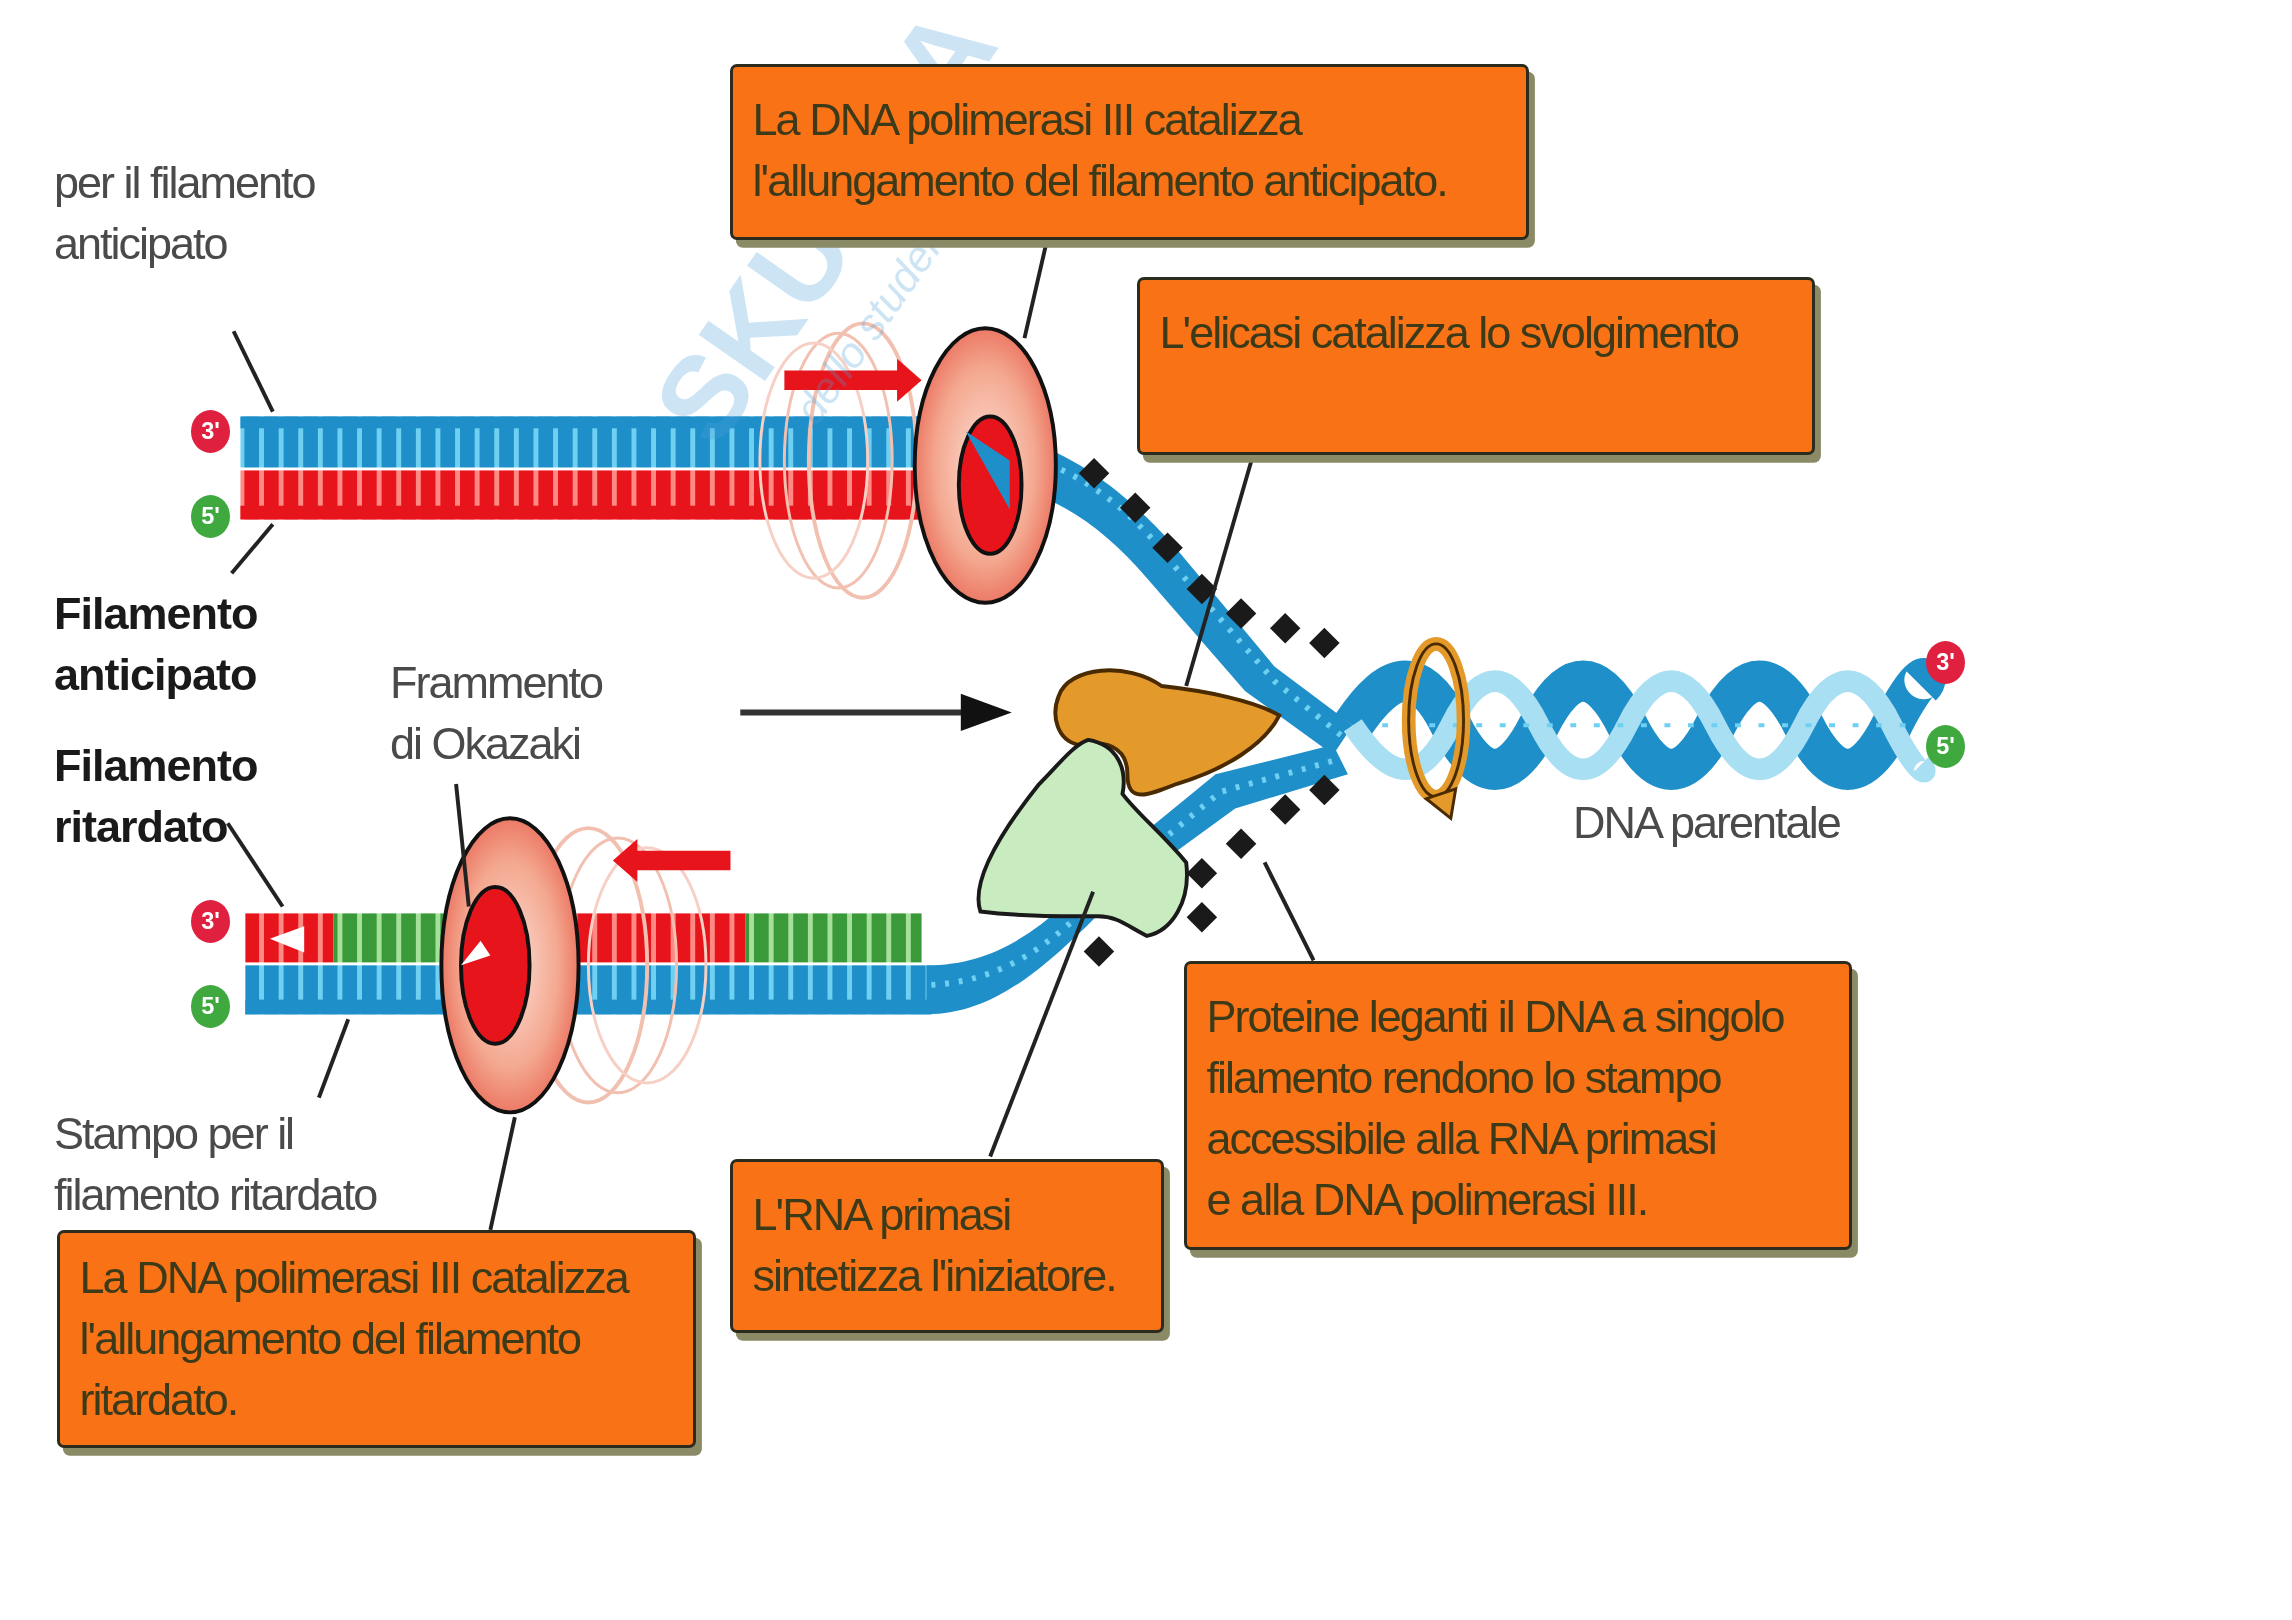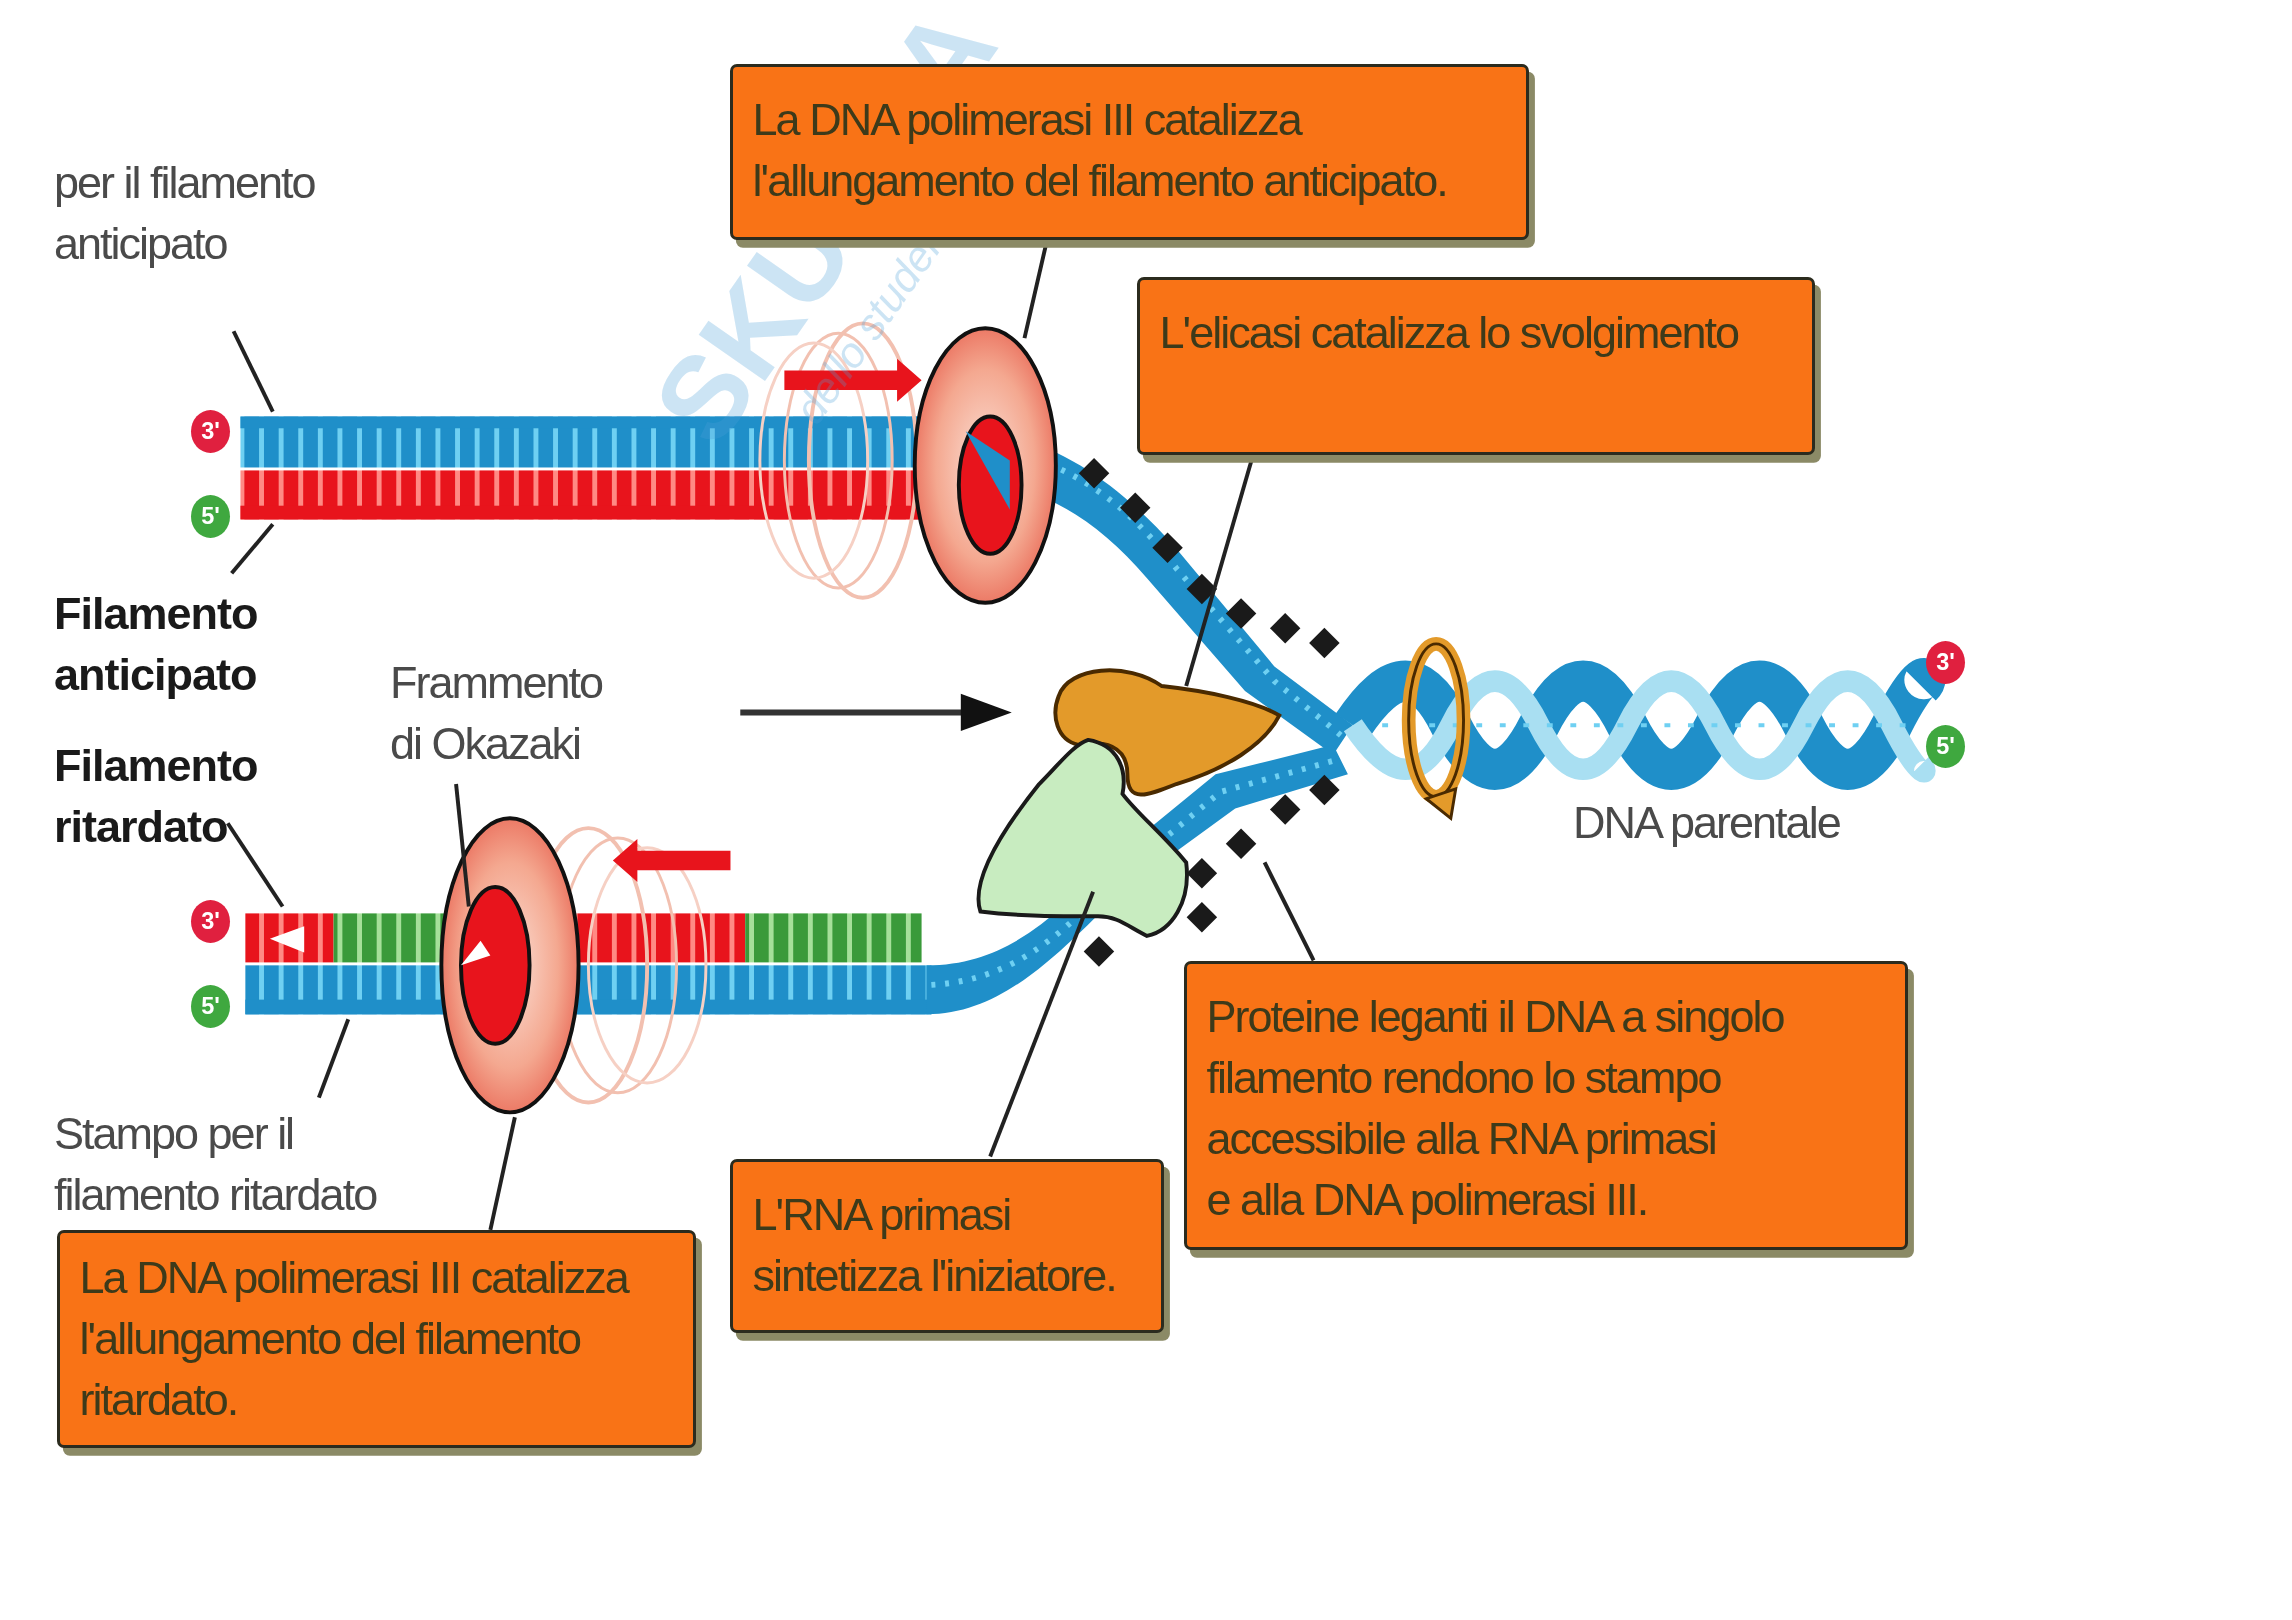--- a/index.html
+++ b/index.html
@@ -172,21 +172,21 @@
 </div>
 <div class="lbl" style="left:1537px;top:792px;margin-left:36px;">DNA parentale</div>
 
 <div class="box" style="left:730px;top:64px;width:799px;height:176px;">
   <div>La DNA polimerasi III catalizza</div>
   <div>l'allungamento del filamento anticipato.</div>
 </div>
 <div class="box" style="left:1125px;top:277px;width:678px;height:178px;margin-left:12px;">
   <div>L'elicasi catalizza lo svolgimento</div>
 </div>
-<div class="box" style="left:1184px;top:961px;width:724px;height:289px;">
+<div class="box" style="left:1184px;top:961px;width:668px;height:289px;">
   <div>Proteine leganti il DNA a singolo</div>
   <div>filamento rendono lo stampo</div>
   <div>accessibile alla RNA primasi</div>
   <div>e alla DNA polimerasi III.</div>
 </div>
 <div class="box" style="left:730px;top:1159px;width:434px;height:174px;">
   <div>L'RNA primasi</div>
   <div>sintetizza l'iniziatore.</div>
 </div>
 <div class="box" style="left:57px;top:1230px;width:639px;height:218px;padding-top:13.7px;">

